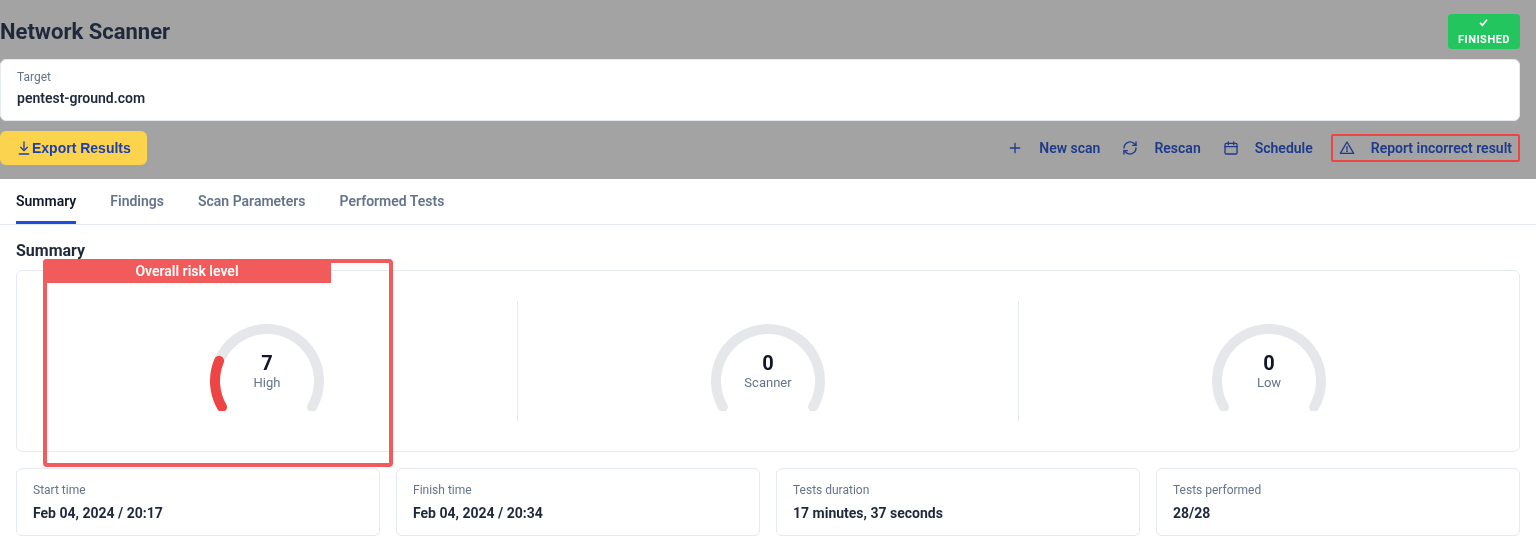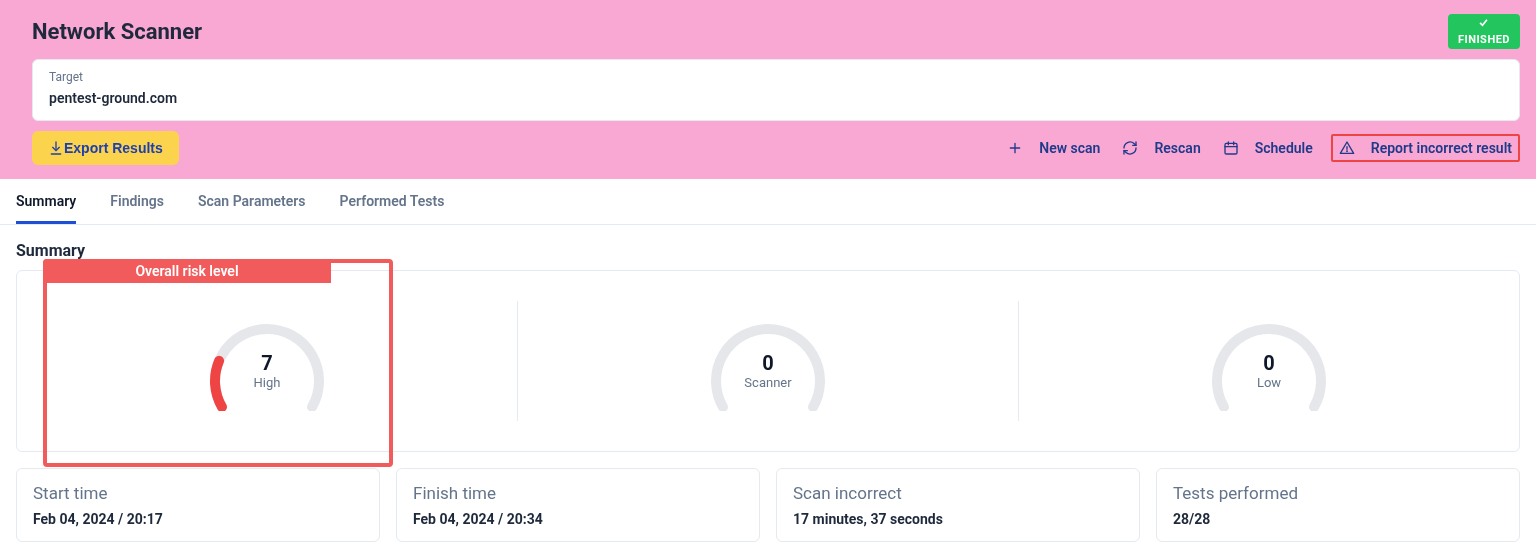--- a/index.html
+++ b/index.html
@@ -3,22 +3,22 @@
 <meta charset="utf-8">
 <style>
   * { box-sizing: border-box; margin: 0; padding: 0; }
   body {
     font-family: -apple-system, BlinkMacSystemFont, "Segoe UI", Roboto, Helvetica, Arial, sans-serif;
     background: #fff;
     color: #1e293b;
     width: 1536px;
   }
   .header-bar {
-    background: #f9a8d4;
-    padding: 14px 16px 0 32px;
+    background: #a3a3a3;
+    padding: 14px 16px 0 0;
   }
   .title-row {
     display: flex;
     align-items: center;
     justify-content: space-between;
     padding-bottom: 10px;
   }
   .page-title {
     font-size: 22px;
     font-weight: 700;
@@ -178,21 +178,21 @@
     display: flex;
     gap: 16px;
   }
   .stat-card {
     flex: 1;
     border: 1px solid #e5e9f0;
     border-radius: 6px;
     padding: 14px 16px;
   }
   .stat-label {
-    font-size: 17px;
+    font-size: 12px;
     color: #64748b;
     margin-bottom: 8px;
   }
   .stat-value {
     font-size: 14px;
     font-weight: 700;
     color: #1e293b;
   }
 </style>
 </head>
@@ -314,21 +314,21 @@
   <div class="stats-row">
     <div class="stat-card">
       <div class="stat-label">Start time</div>
       <div class="stat-value">Feb 04, 2024 / 20:17</div>
     </div>
     <div class="stat-card">
       <div class="stat-label">Finish time</div>
       <div class="stat-value">Feb 04, 2024 / 20:34</div>
     </div>
     <div class="stat-card">
-      <div class="stat-label">Scan incorrect</div>
+      <div class="stat-label">Tests duration</div>
       <div class="stat-value">17 minutes, 37 seconds</div>
     </div>
     <div class="stat-card">
       <div class="stat-label">Tests performed</div>
       <div class="stat-value">28/28</div>
     </div>
   </div>
 </div>
 
 </body></html>

